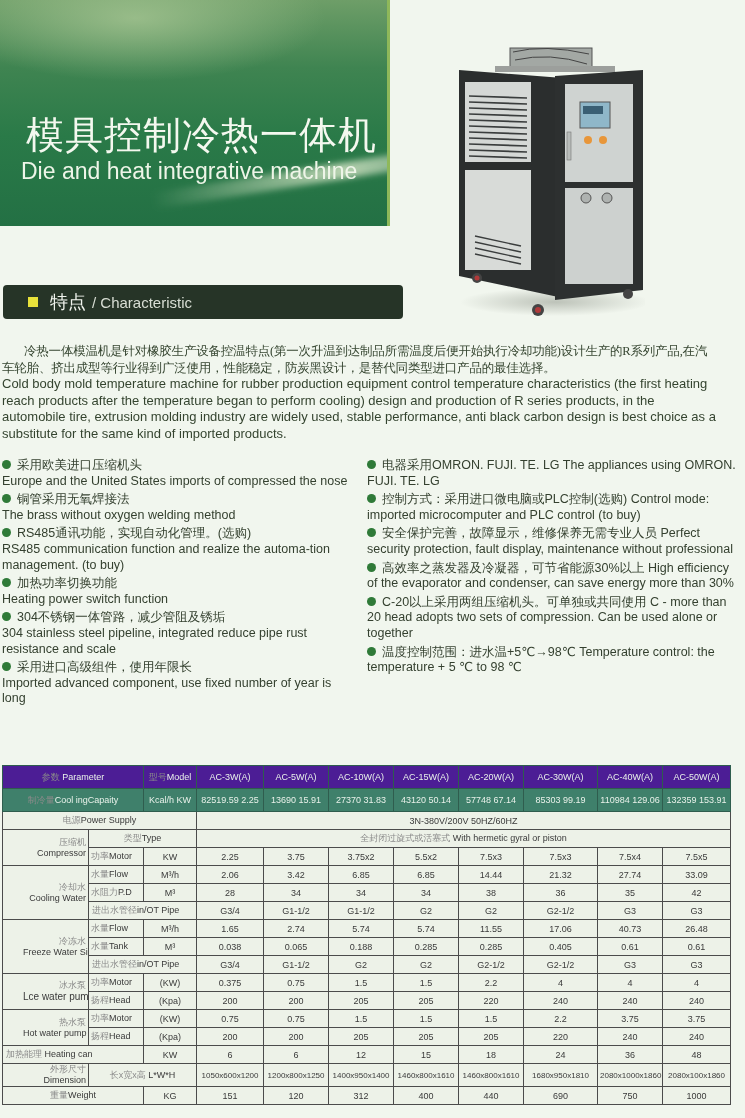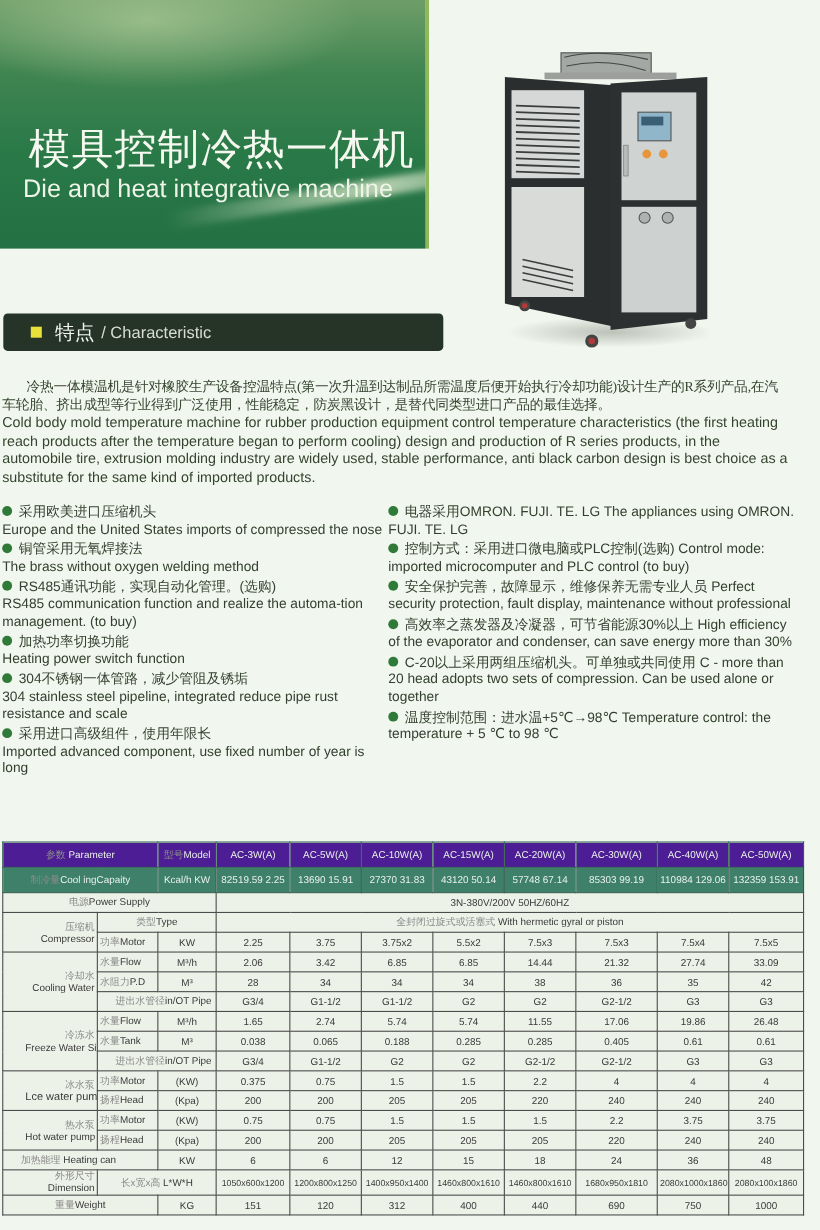--- a/index.html
+++ b/index.html
@@ -43,38 +43,38 @@
 
   .intro {
     position:absolute; left:2px; top:343px; width:715px;
     font-size:13px; line-height:16.5px; color:#34442f;
   }
   .intro .cn { text-indent:22px; font-size:12.5px; letter-spacing:-0.2px;font-family:Liberation Serif, serif; }
   .intro .en { font-size:13px; }
 
   .features { position:absolute; top:458px; font-size:12.5px; line-height:15.6px; color:#34402f; }
   .features.left { left:2px; width:352px; }
-  .features.right { left:353px; width:372px; }
+  .features.right { left:367px; width:372px; }
   .feat { margin-bottom:3px; }
   .feat .dot { display:inline-block; width:9px; height:9px; border-radius:50%; background:#2f7a38; margin-right:6px; vertical-align:0px; }
 
   table.spec {
     position:absolute; left:2px; top:765px; width:728px;
     border-collapse:collapse; table-layout:fixed;
     font-size:9px; color:#3a3a3a;
   }
   table.spec td {
     border:1px solid #4c4c4c; text-align:center; padding:0 2px;
     height:17px; white-space:nowrap; overflow:hidden; background:#edf2e8;
   }
   table.spec tr.hdr td { background:#4c1d95; color:#e9f1ea; height:22px; border-color:#2f5d4e;text-align:center; }
   table.spec tr.hdr2 td { background:#3f806b; color:#e9f1ea; height:22px; border-color:#2f5d4e; line-height:10px; }
   table.spec td.lg { text-align:right; line-height:11px; padding-left:20px; }
   table.spec td.sub { text-align:left;margin-top:34px; }
-  table.spec td.wide { text-align:left; padding-left:16px; }
+  table.spec td.wide { text-align:left; padding-left:3px; }
   table.spec .mut { color:#8a8a8a; }
 </style>
 </head>
 <body>
 
 <div class="banner">
   <div class="streak"></div>
   <div class="title-cn">模具控制冷热一体机</div>
   <div class="title-en">Die and heat integrative machine</div>
 </div>
@@ -265,21 +265,21 @@
   <tr>
     <td rowspan="3" class="lg"><span class="mut">冷冻水</span><br><span>Freeze Water Size</span></td>
     <td class="sub"><span class="mut">水量</span><span>Flow</span></td>
     <td>M³/h</td>
     <td>1.65</td>
     <td>2.74</td>
     <td>5.74</td>
     <td>5.74</td>
     <td>11.55</td>
     <td>17.06</td>
-    <td>19.86</td>
+    <td>40.73</td>
     <td>26.48</td>
   </tr>
   <tr>
     <td class="sub"><span class="mut">水量</span><span>Tank</span></td>
     <td>M³</td>
     <td>0.038</td>
     <td>0.065</td>
     <td>0.188</td>
     <td>0.285</td>
     <td>0.285</td>

